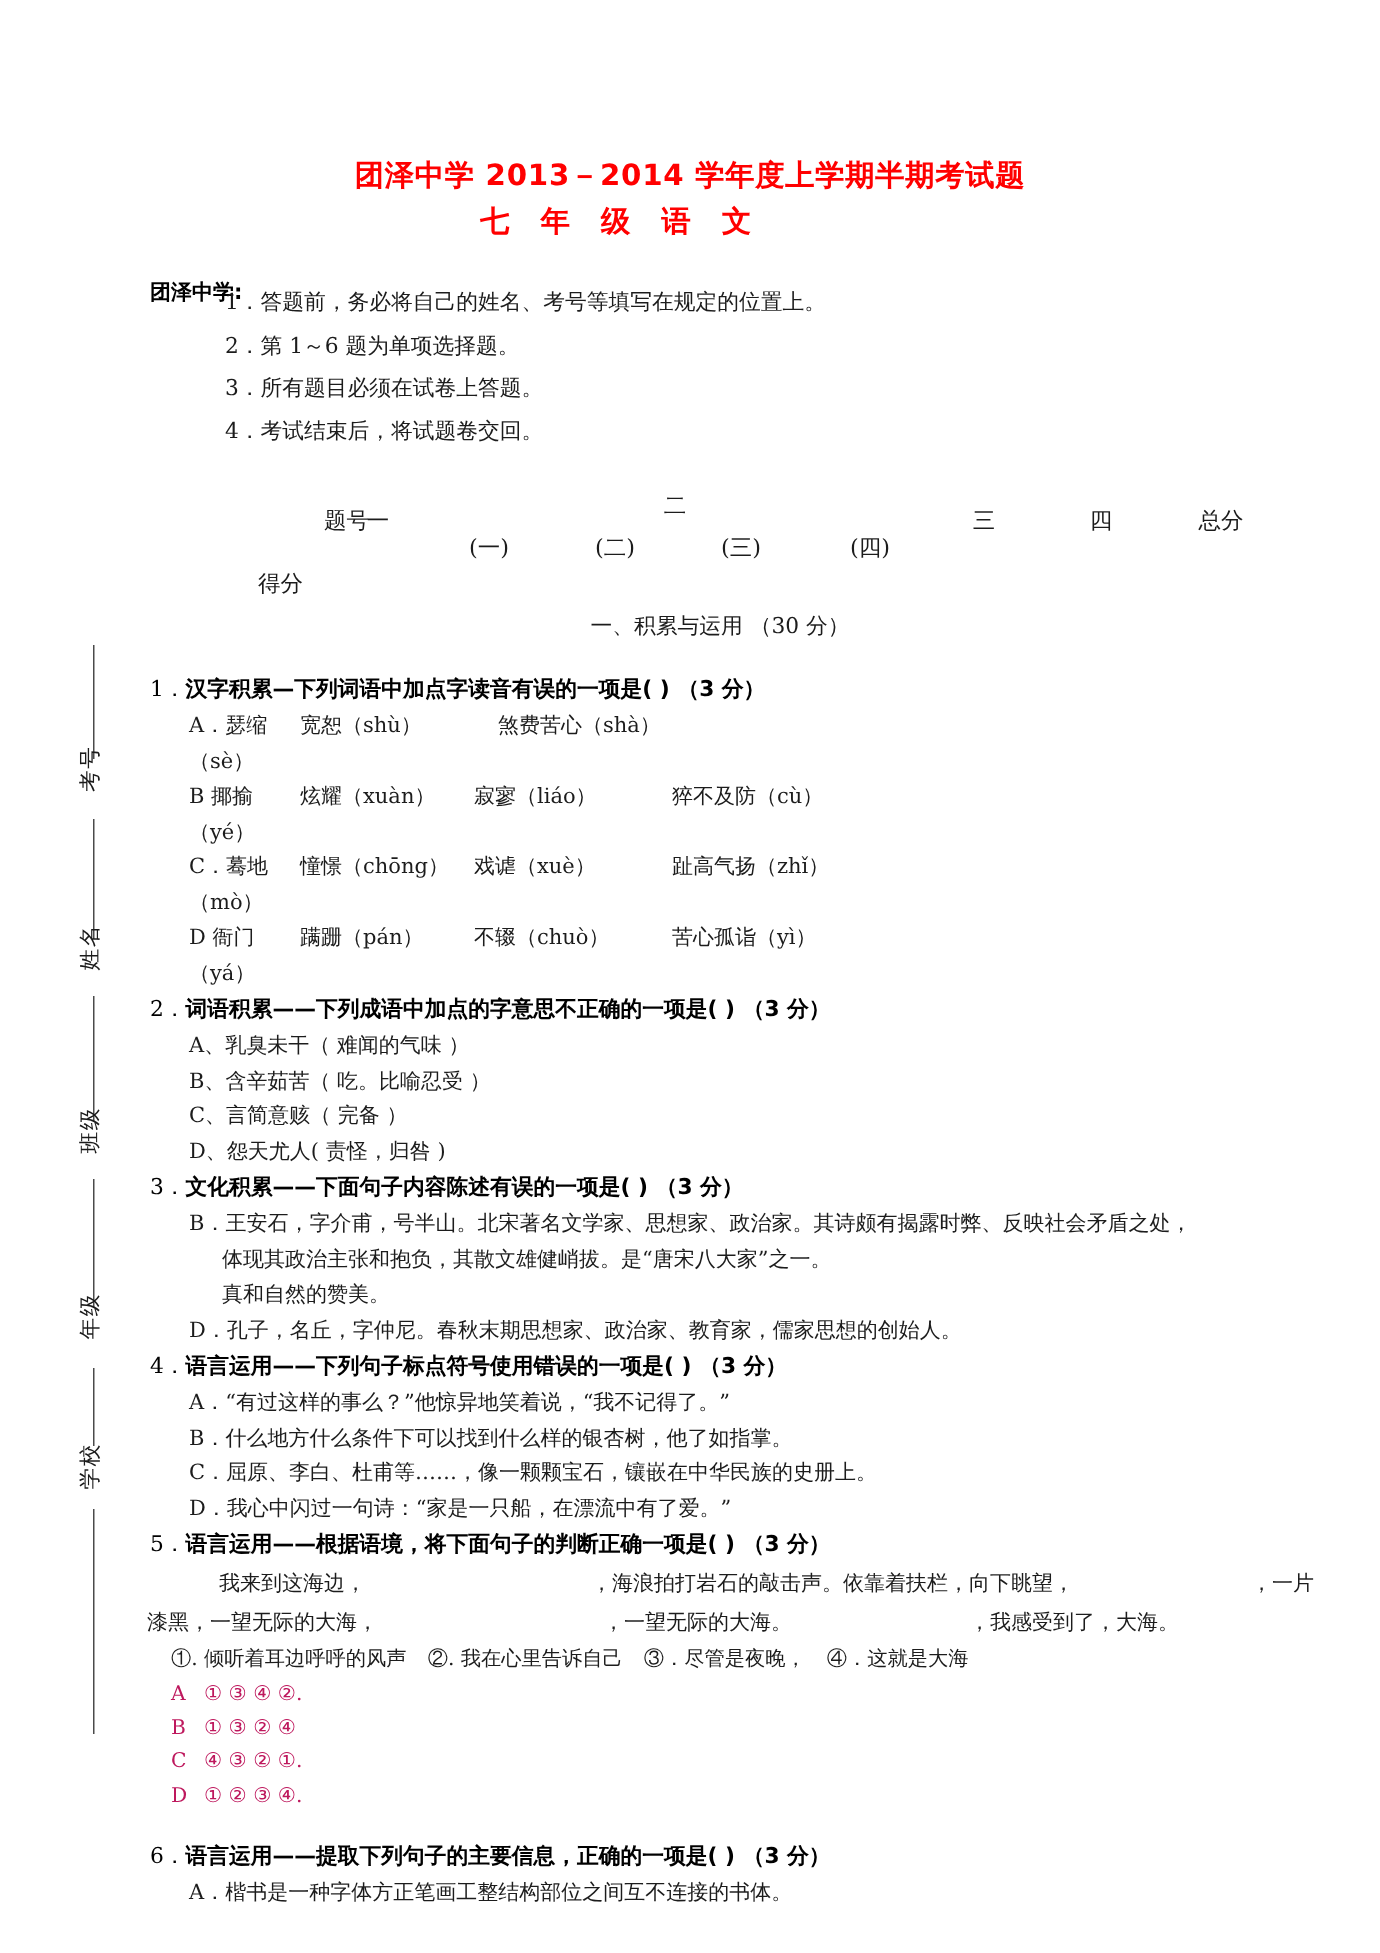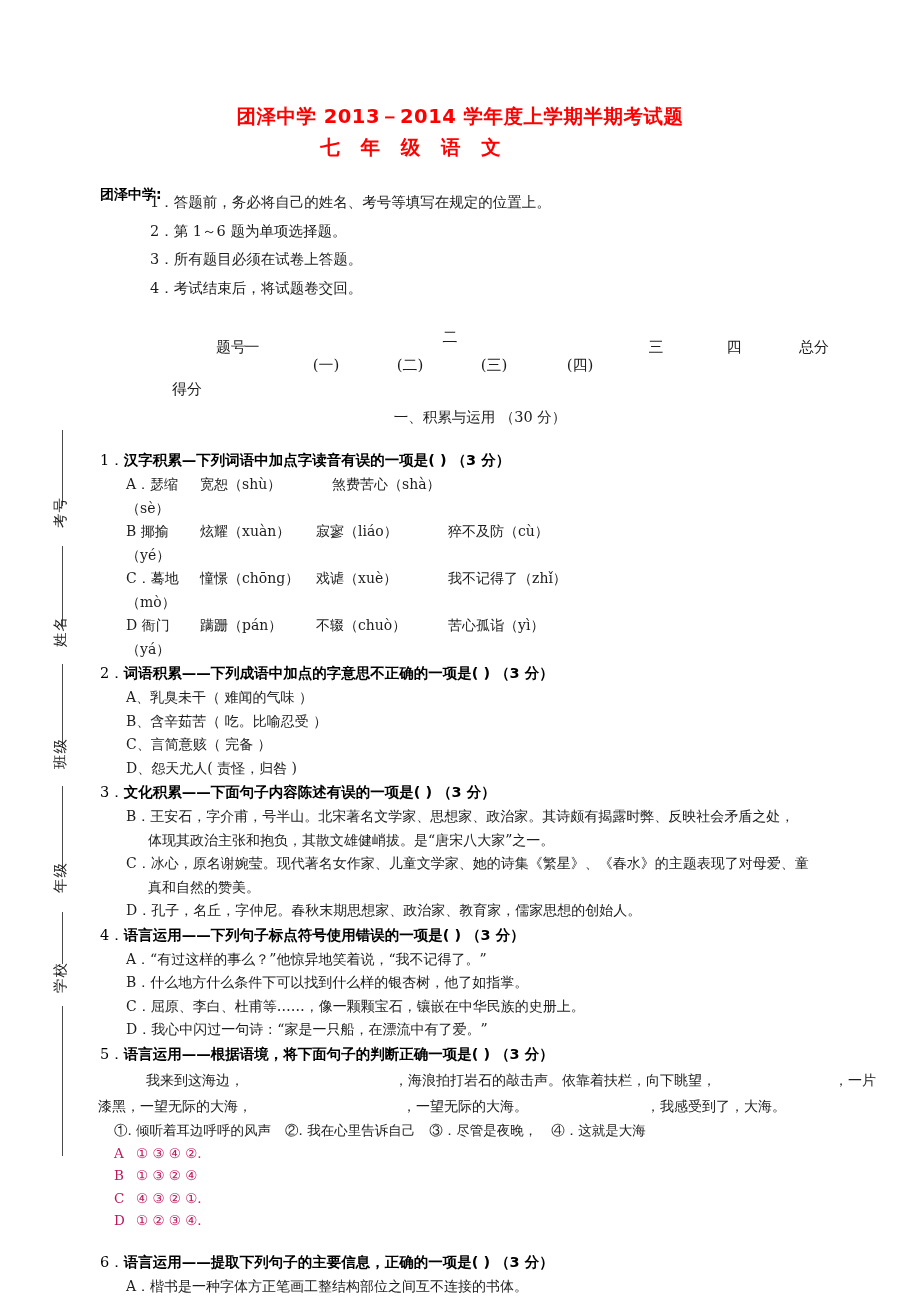--- a/index.html
+++ b/index.html
@@ -261,21 +261,21 @@
       <div class="opt-grid">
         <div class="lead">B 揶揄（yé）</div>
         <div class="c" style="flex-basis:116px;">炫耀（xuàn）</div>
         <div class="c w">寂寥（liáo）</div>
         <div class="c w" style="flex-basis:170px;">猝不及防（cù）</div>
       </div>
       <div class="opt-grid">
         <div class="lead">C．蓦地（mò）</div>
         <div class="c" style="flex-basis:116px;">憧憬（chōng）</div>
         <div class="c w">戏谑（xuè）</div>
-        <div class="c w" style="flex-basis:170px;">我不记得了（zhǐ）</div>
+        <div class="c w" style="flex-basis:170px;">趾高气扬（zhǐ）</div>
       </div>
       <div class="opt-grid">
         <div class="lead">D 衙门（yá）</div>
         <div class="c" style="flex-basis:116px;">蹒跚（pán）</div>
         <div class="c w">不辍（chuò）</div>
         <div class="c w" style="flex-basis:170px;">苦心孤诣（yì）</div>
       </div>
     </div>
 
     <div class="q-block">
@@ -286,21 +286,20 @@
       <div class="opt">D、怨天尤人( 责怪，归咎 )</div>
     </div>
 
     <div class="q-block">
       <div class="q-stem"><span class="q-num">3．</span><span>文化积累——下面句子内容陈述有误的一项是(        )  （3 分）</span></div>
       <div class="opt wrap">
         <span>B．王安石，字介甫，号半山。北宋著名文学家、思想家、政治家。其诗颇有揭露时弊、反映社会矛盾之处，</span>
         <span class="cont">体现其政治主张和抱负，其散文雄健峭拔。是“唐宋八大家”之一。</span>
       </div>
       <div class="opt wrap">
-        <span>C．冰心，原名谢婉莹。现代著名女作家、儿童文学家、她的诗集《繁星》、《春水》的主题表现了对母爱、童</span>
         <span class="cont">真和自然的赞美。</span>
       </div>
       <div class="opt wrap">
         <span>D．孔子，名丘，字仲尼。春秋末期思想家、政治家、教育家，儒家思想的创始人。</span>
       </div>
     </div>
 
     <div class="q-block">
       <div class="q-stem"><span class="q-num">4．</span><span>语言运用——下列句子标点符号使用错误的一项是(        )  （3 分）</span></div>
       <div class="opt">A．“有过这样的事么？”他惊异地笑着说，“我不记得了。”</div>

